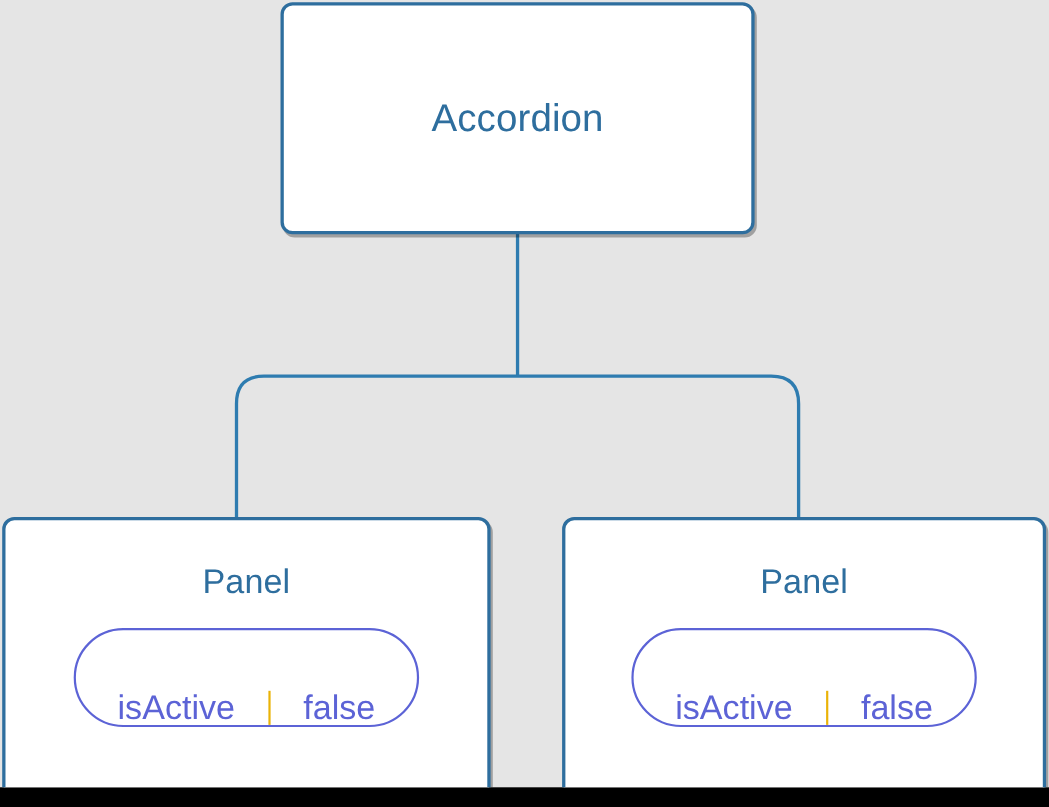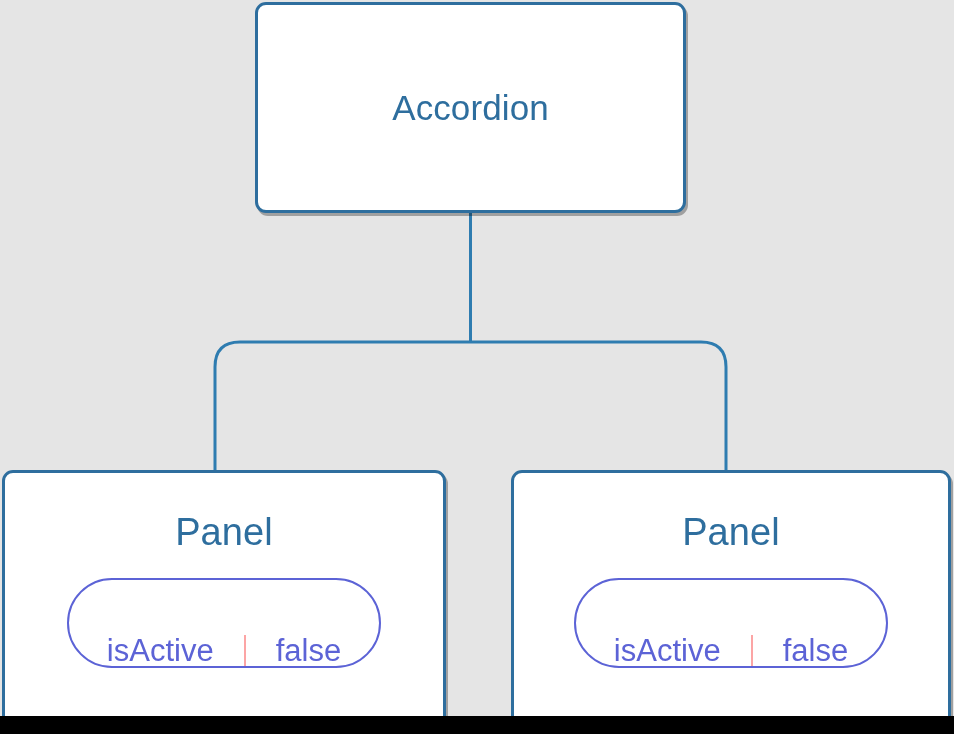--- a/index.html
+++ b/index.html
@@ -77,21 +77,21 @@
     font-size: 35px;
     font-weight: 400;
     line-height: 1;
     letter-spacing: 0.1px;
     white-space: nowrap;
     user-select: none;
   }
 
   .node-leaf-left .node-title,
   .node-leaf-right .node-title {
-    font-size: 38px;
+    font-size: 31px;
   }
 
   
   .badge {
     margin-top: 27px;
     display: flex;
     align-items: flex-end;
     height: 90px;
     border: 2px solid #5c63d6;
     border-radius: 45px;
@@ -112,21 +112,21 @@
     user-select: none;
     box-sizing: border-box;
   }
 
   .badge-key {
     padding: 0 30px 0 38px;
   }
 
   .badge-val {
     padding: 0 38px 0 30px;
-    border-left: 2px solid #fca5a5;
+    border-left: 2px solid #eab308;
   }
 </style>
 </head>
 <body>
 
 <div id="canvas">
 
   <svg id="connectors" viewBox="0 0 954 734" width="954" height="734" aria-hidden="true">
     <path d="M 470.5 212 L 470.5 342" fill="none" stroke="#2e7cb0" stroke-width="3"></path>
     <path d="M 215 472 L 215 367 Q 215 342 240 342 L 701 342 Q 726 342 726 367 L 726 472" fill="none" stroke="#2e7cb0" stroke-width="3" stroke-linecap="butt"></path>

